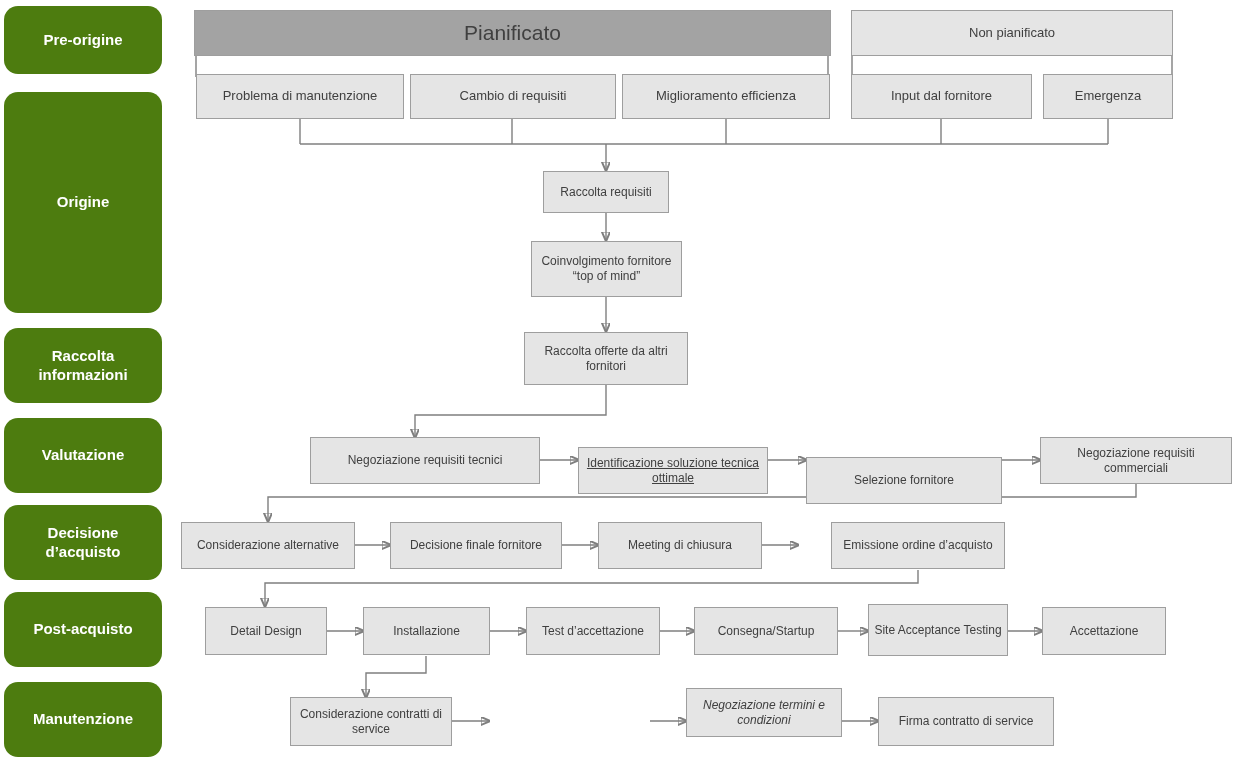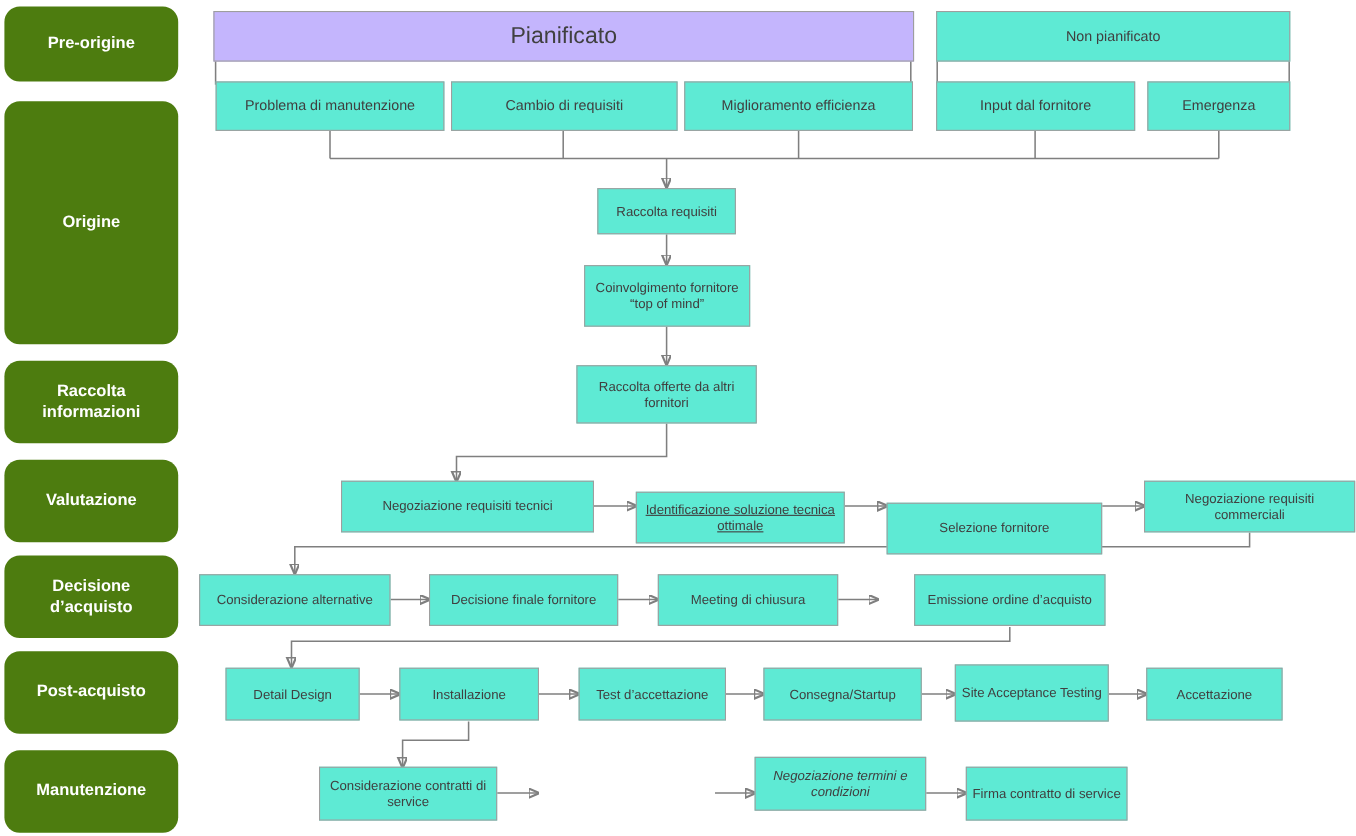--- a/index.html
+++ b/index.html
@@ -30,35 +30,35 @@
     text-align: center;
     font-weight: bold;
     font-size: 15px;
     line-height: 1.25;
     padding: 0 6px;
     box-sizing: border-box;
   }
   
   .box {
     position: absolute;
-    background: #5eead4;
+    background: #e5e5e5;
     border: 1px solid #9e9e9e;
     box-sizing: border-box;
     display: flex;
     align-items: center;
     justify-content: center;
     text-align: center;
     font-size: 12px;
     line-height: 1.25;
     color: #404040;
     padding: 2px 4px;
   }
   .box.big {
     font-size: 21px;
-    background: #c4b5fd;
+    background: #a3a3a3;
   }
   .box.med {
     font-size: 13px;
   }
   
   svg.wires {
     position: absolute;
     left: 0;
     top: 0;
     width: 1233px;
@@ -162,15 +162,15 @@
 
   <div class="box" style="left:205px; top:607px; width:122px; height:48px;">Detail Design</div>
   <div class="box" style="left:363px; top:607px; width:127px; height:48px;">Installazione</div>
   <div class="box" style="left:526px; top:607px; width:134px; height:48px;">Test d’accettazione</div>
   <div class="box" style="left:694px; top:607px; width:144px; height:48px;">Consegna/Startup</div>
   <div class="box" style="left:868px; top:604px; width:140px; height:52px;">Site Acceptance Testing</div>
   <div class="box" style="left:1042px; top:607px; width:124px; height:48px;">Accettazione</div>
 
   <div class="box" style="left:290px; top:697px; width:162px; height:49px;">Considerazione contratti di service</div>
   <div class="box" style="left:686px; top:688px; width:156px; height:49px;font-style:italic;">Negoziazione termini e condizioni</div>
-  <div class="box" style="left:878px; top:697px; width:147px; height:49px;">Firma contratto di service</div>
+  <div class="box" style="left:878px; top:697px; width:176px; height:49px;">Firma contratto di service</div>
 
 </div>
 
 </body></html>

